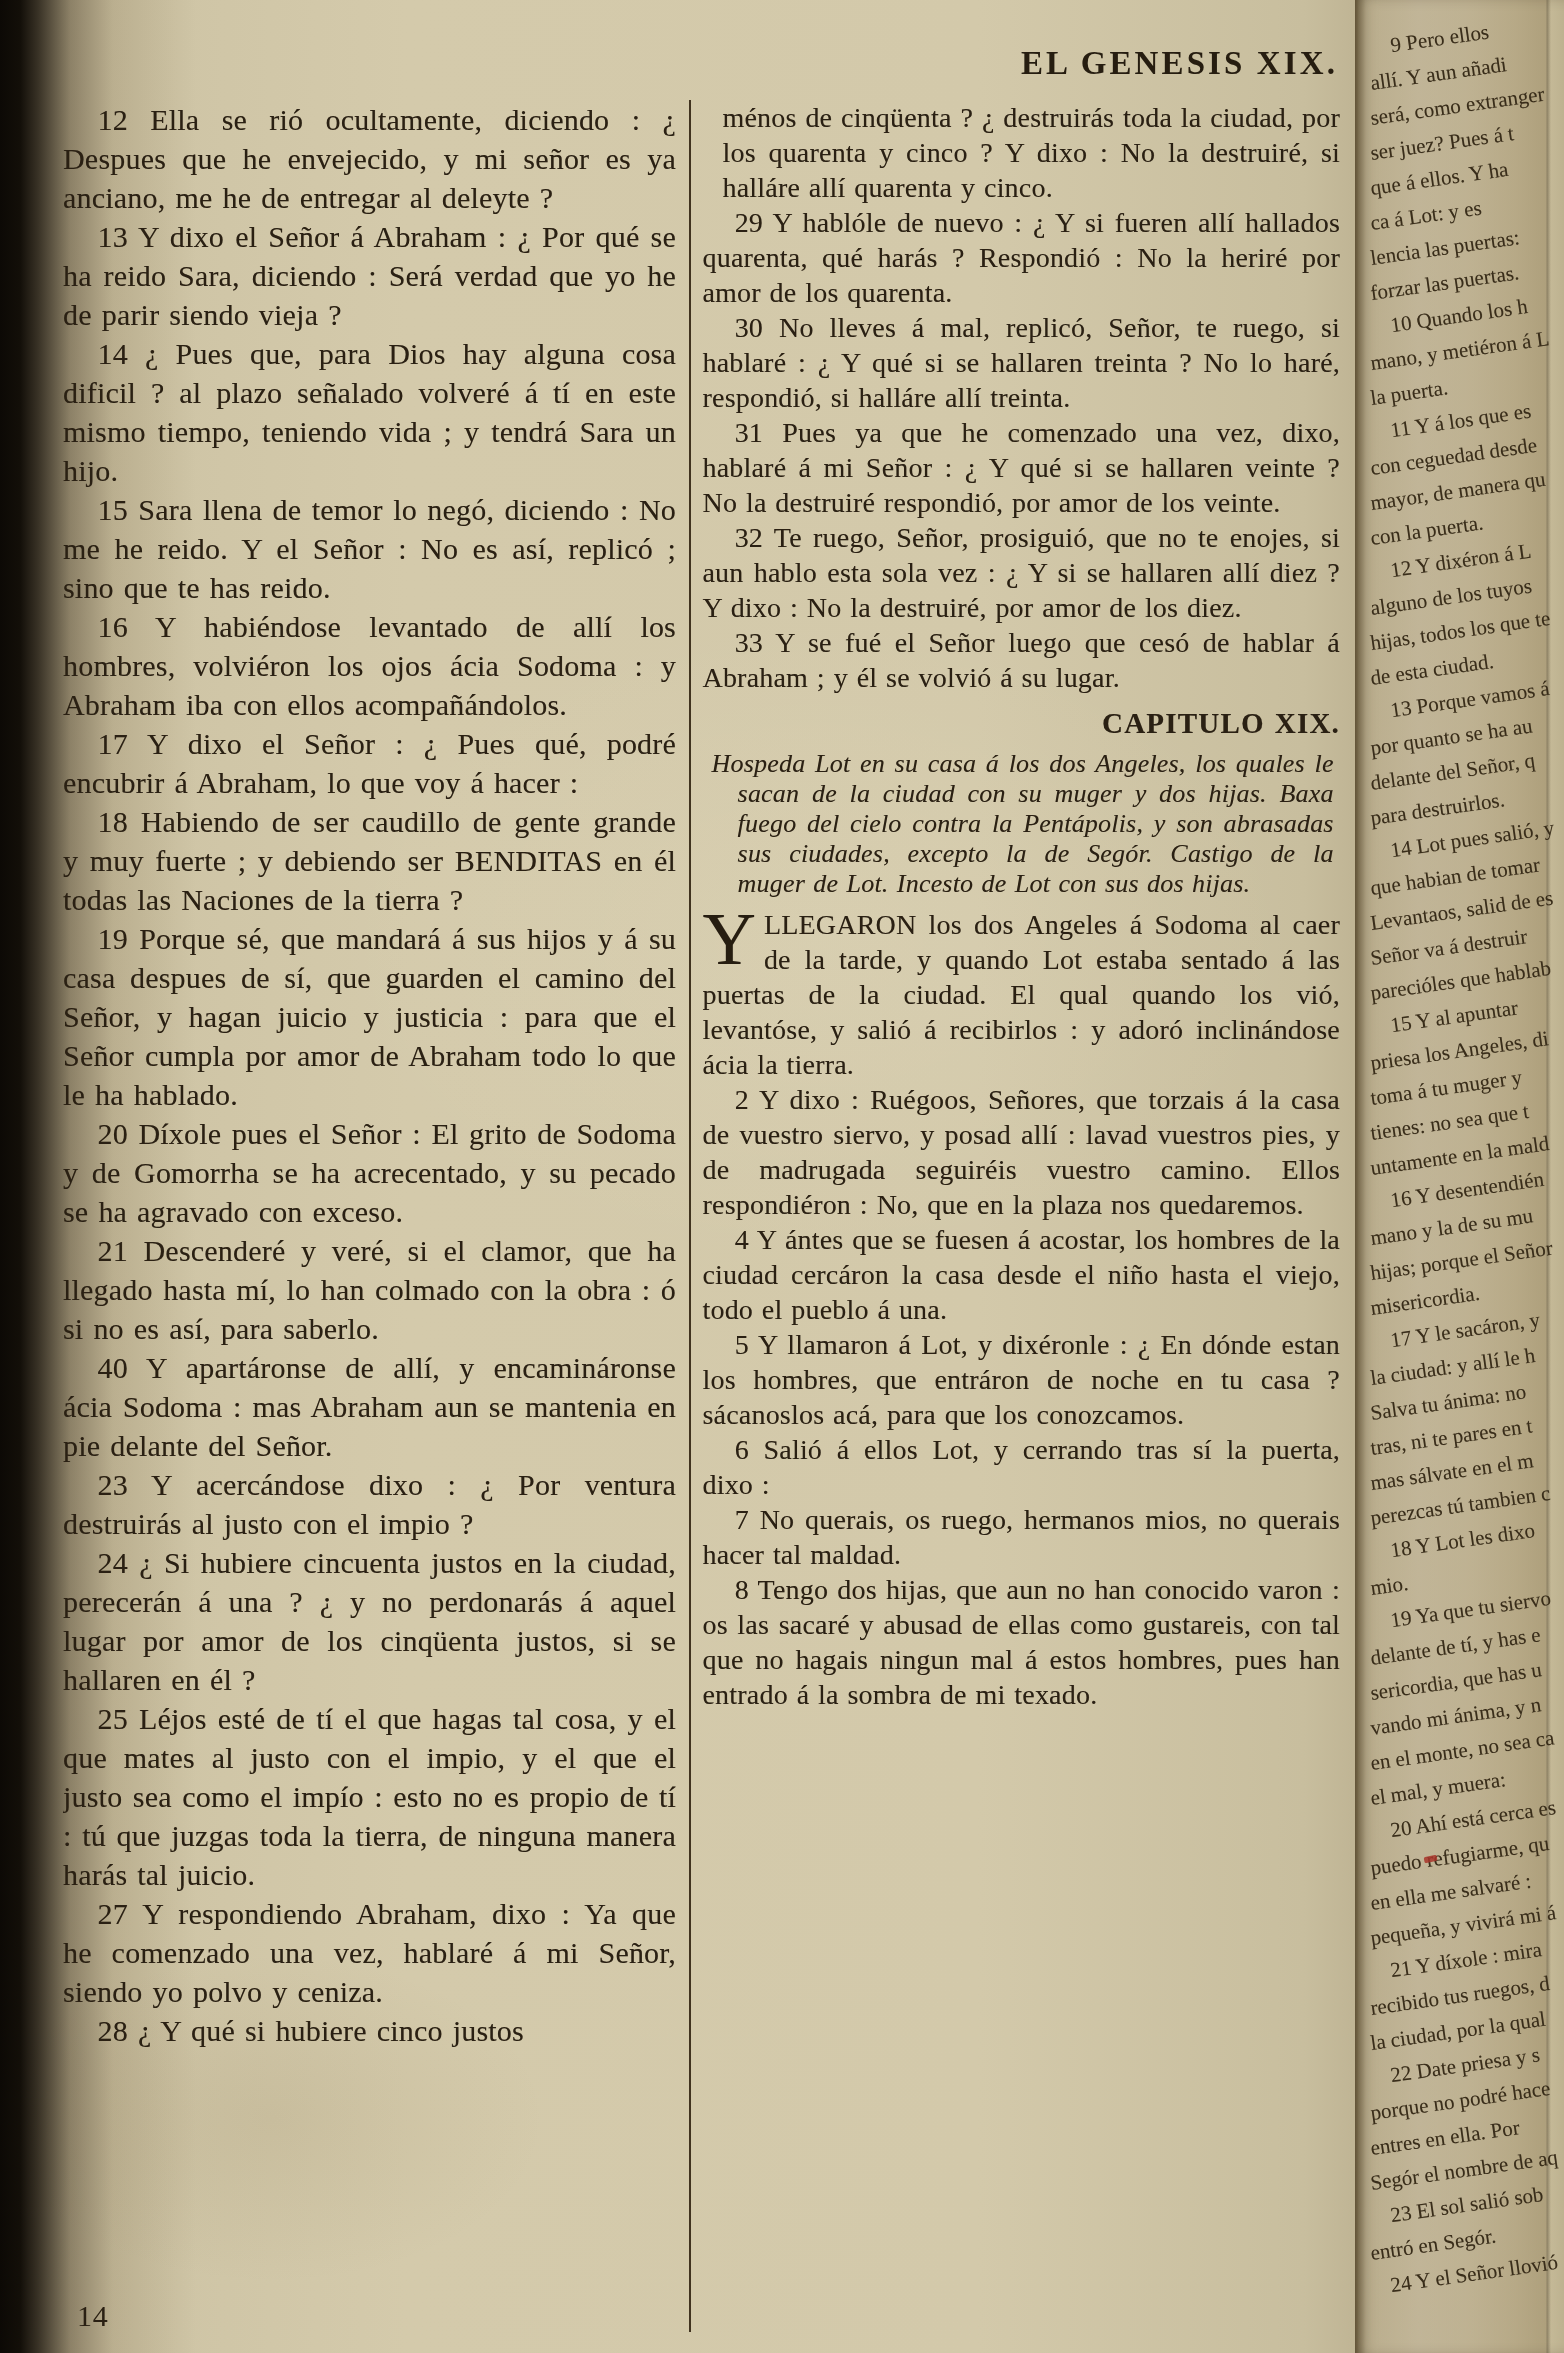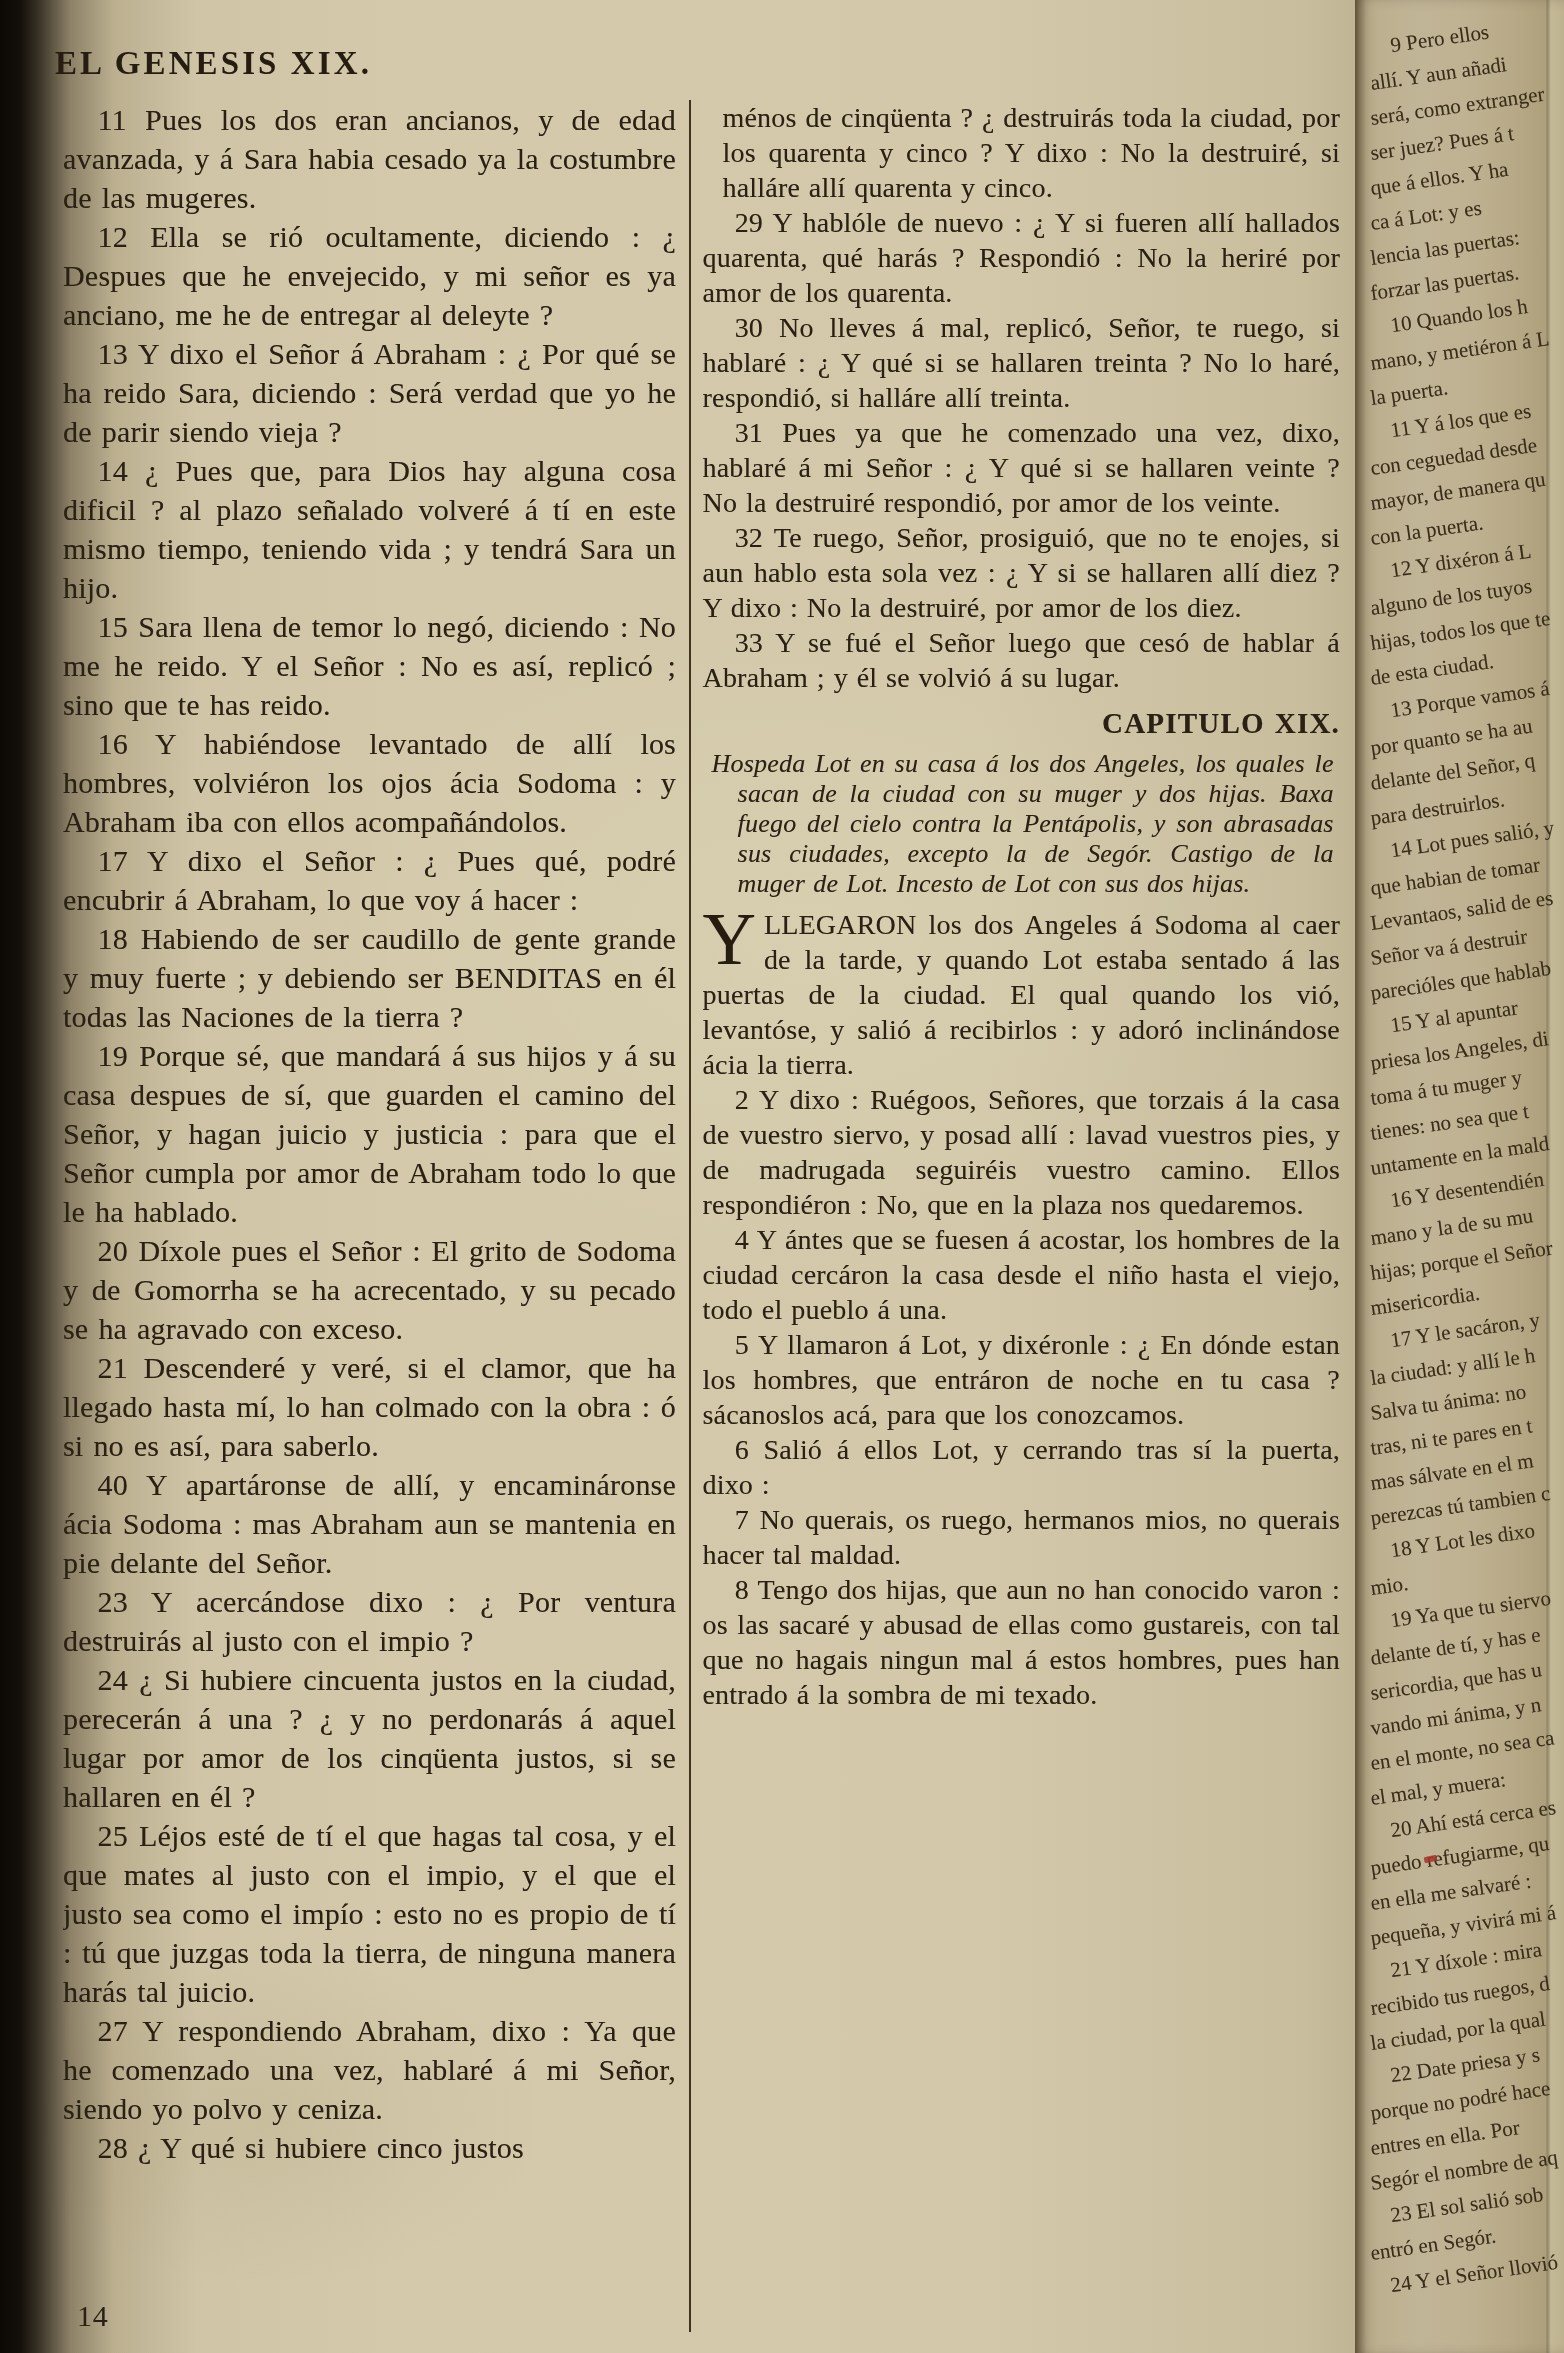--- a/index.html
+++ b/index.html
@@ -22,21 +22,21 @@
       linear-gradient(90deg,#cbc1a2 0%,#d4caab 30%,#d3c9aa 72%,#c8be9e 96%,#bfb494 100%);
   }
   .gutter {
     position:absolute; left:0; top:0; width:196px; height:100%;
     background:linear-gradient(90deg,
       #0c0905 0px, #130f09 20.3px, rgba(24,18,10,0.82) 38px,
       rgba(62,49,29,0.45) 70px, rgba(110,92,58,0.20) 113px, rgba(110,92,58,0) 196px);
   }
   .header {
     position:absolute; top:45px; left:55px; width:1283px;
-    text-align:left; font-size:33px; font-weight:bold; letter-spacing:3.1px;
+    text-align:right; font-size:33px; font-weight:bold; letter-spacing:3.1px;
     color:#261d10;
   }
   .columns {
     position:absolute; left:63px; top:100px; width:1277px; height:2199px;
     display:flex;
   }
   .col {
     height:100%; overflow:hidden; text-align:justify;
     text-shadow:0.2px 0.2px 0 rgba(42,32,19,0.30);
   }
@@ -96,21 +96,20 @@
 
 <div class="scan">
 
   <div class="page">
     <div class="gutter"></div>
 
     <h1 class="header">EL GENESIS XIX.</h1>
 
     <div class="columns">
       <div class="col left">
-          <p class="verse num-start">11 Pues los dos eran ancianos, y de edad avanzada, y á Sara habia cesado ya la costumbre de las mugeres.</p>
           <p class="verse num-start">12 Ella se rió ocultamente, diciendo : ¿ Despues que he envejecido, y mi señor es ya anciano, me he de entregar al deleyte ?</p>
           <p class="verse num-start">13 Y dixo el Señor á Abraham : ¿ Por qué se ha reido Sara, diciendo : Será verdad que yo he de parir siendo vieja ?</p>
           <p class="verse num-start">14 ¿ Pues que, para Dios hay alguna cosa dificil ? al plazo señalado volveré á tí en este mismo tiempo, teniendo vida ; y tendrá Sara un hijo.</p>
           <p class="verse num-start">15 Sara llena de temor lo negó, diciendo : No me he reido. Y el Señor : No es así, replicó ; sino que te has reido.</p>
           <p class="verse num-start">16 Y habiéndose levantado de allí los hombres, volviéron los ojos ácia Sodoma : y Abraham iba con ellos acompañándolos.</p>
           <p class="verse num-start">17 Y dixo el Señor : ¿ Pues qué, podré encubrir á Abraham, lo que voy á hacer :</p>
           <p class="verse num-start">18 Habiendo de ser caudillo de gente grande y muy fuerte ; y debiendo ser BENDITAS en él todas las Naciones de la tierra ?</p>
           <p class="verse num-start">19 Porque sé, que mandará á sus hijos y á su casa despues de sí, que guarden el camino del Señor, y hagan juicio y justicia : para que el Señor cumpla por amor de Abraham todo lo que le ha hablado.</p>
           <p class="verse num-start">20 Díxole pues el Señor : El grito de Sodoma y de Gomorrha se ha acrecentado, y su pecado se ha agravado con exceso.</p>
           <p class="verse num-start">21 Descenderé y veré, si el clamor, que ha llegado hasta mí, lo han colmado con la obra : ó si no es así, para saberlo.</p>

